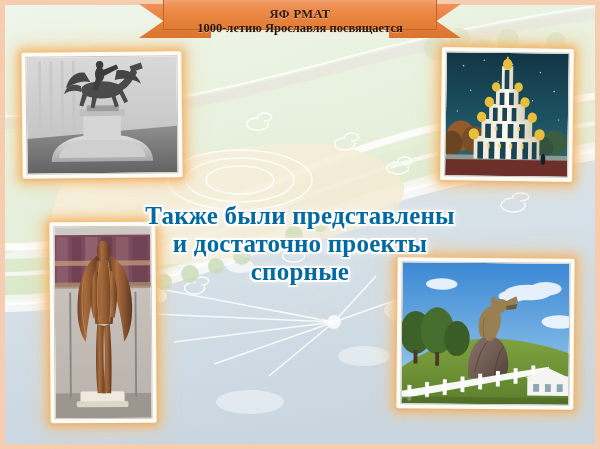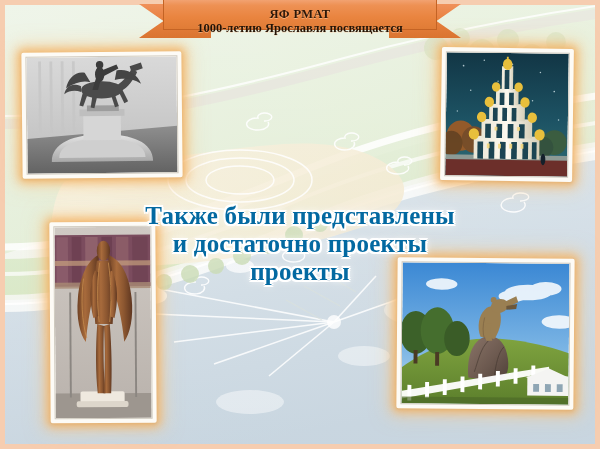--- a/index.html
+++ b/index.html
@@ -576,17 +576,17 @@
         </g>
 
         <rect x="0" y="138" width="170" height="7" fill="#4d6a28" opacity="0.7"></rect>
       </svg>
     </div>
   </div>
 
   <div class="headline">
     <span class="l">Также были представлены</span>
     <span class="l">и достаточно проекты</span>
-    <span class="l">проекты</span>
+    <span class="l">спорные</span>
   </div>
 
   <div class="page-border"></div>
 </div>
 
 </body></html>

